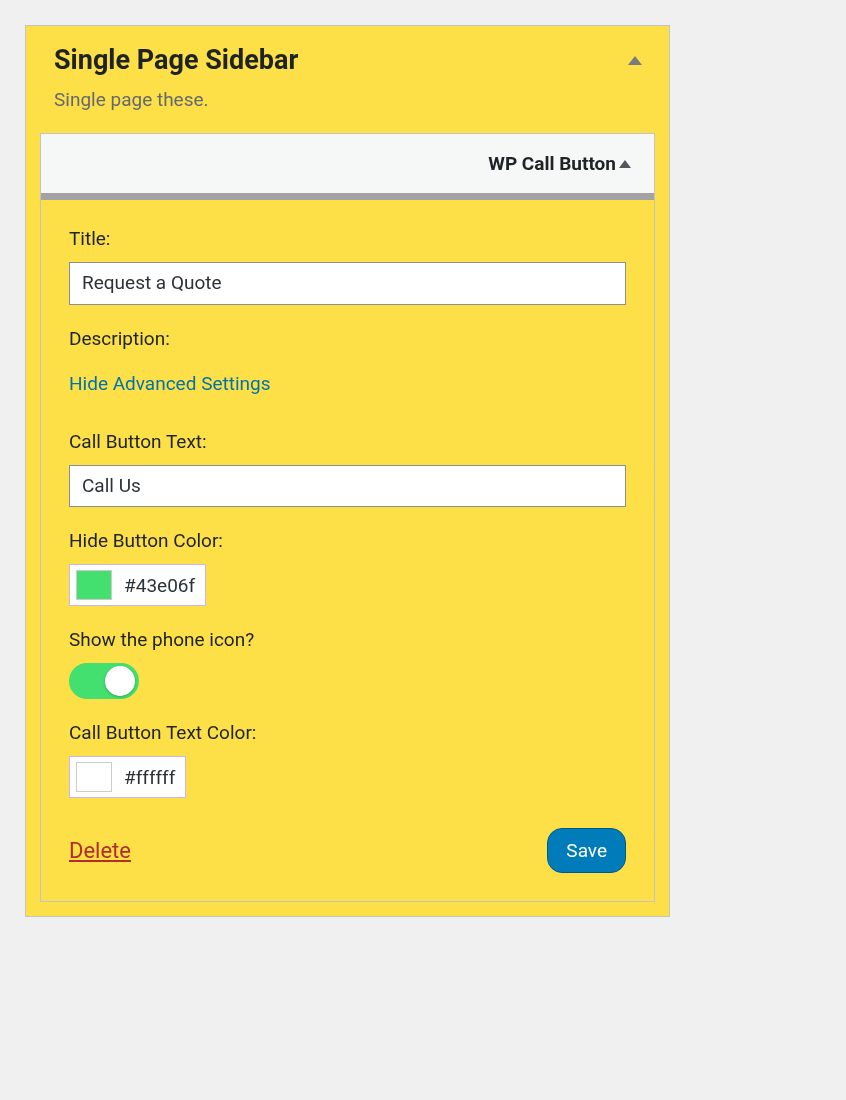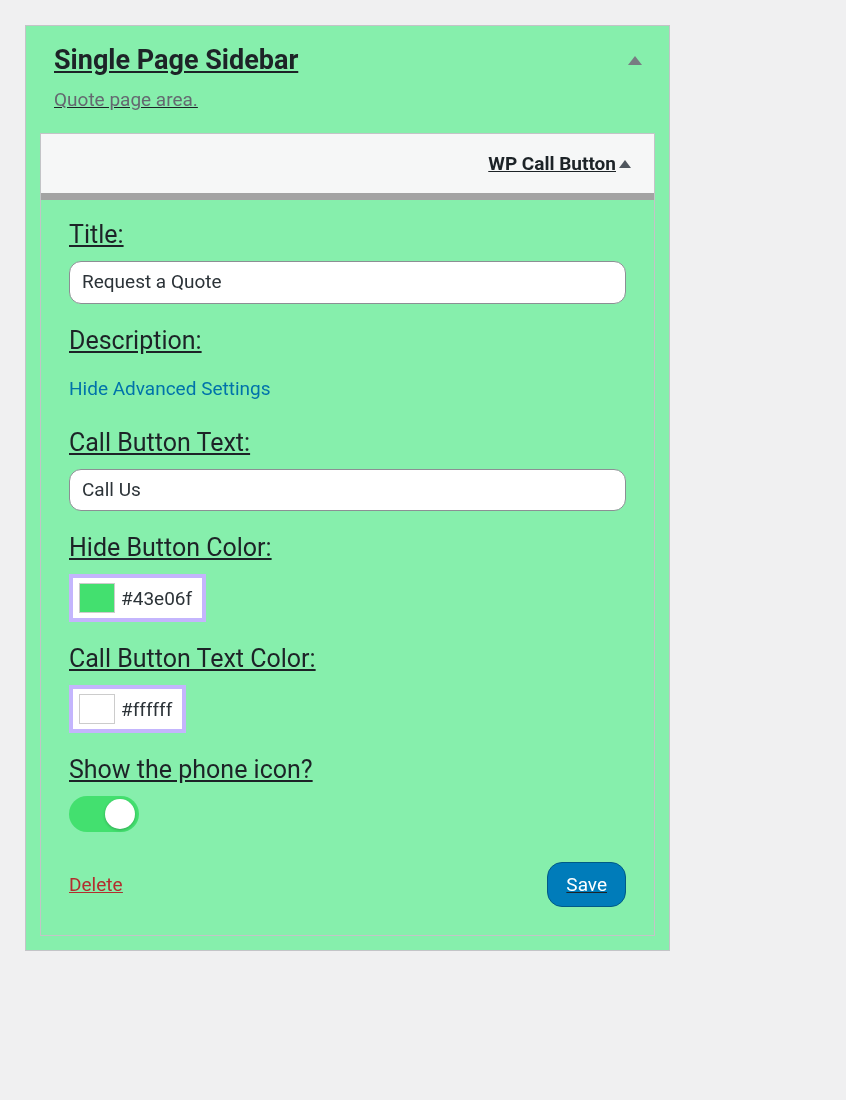--- a/index.html
+++ b/index.html
@@ -8,24 +8,23 @@
       padding: 0;
     }
     body {
       font-family: -apple-system, BlinkMacSystemFont, "Segoe UI", Roboto, sans-serif;
       background: #f0f0f1;
       padding: 25px;
       font-size: 14px;
       color: #1d2327;
     }
     .sidebar-panel {
-      background: #86efac;
+      background: #fde047;
       border: 1px solid #c3c4c7;
       width: 645px;
-      text-decoration: underline;
     }
     .sidebar-header {
       padding: 18px 28px 22px 28px;
       position: relative;
     }
     .sidebar-title {
       font-size: 27px;
       font-weight: 700;
       color: #1d2327;
       margin-bottom: 12px;
@@ -68,34 +67,35 @@
       height: 18px;
       display: flex;
       align-items: center;
       justify-content: center;
       cursor: pointer;
     }
     .widget-body {
       padding: 20px 28px 28px 28px;
     }
     .field-label {
-      font-size: 25px;
+      font-size: 19px;
       color: #1d2327;
       margin-bottom: 12px;
       display: block;
+      margin-top: 7px;
     }
     .text-input {
       width: 100%;
       border: 1px solid #8c8f94;
       background: #fff;
       padding: 8px 12px;
       font-size: 19px;
       color: #2c3338;
       font-family: inherit;
-      border-radius: 12px;
+      border-radius: 0;
       line-height: 1.3;
     }
     .textarea-input {
       width: 100%;
       border: 1px solid #8c8f94;
       background: #fff;
       padding: 10px 12px;
       font-size: 19px;
       color: #2c3338;
       font-family: inherit;
@@ -110,24 +110,24 @@
       color: #0073aa;
       font-size: 19px;
       cursor: pointer;
       display: inline-block;
       margin-bottom: 28px;
       margin-top: 0;
     }
     .color-picker {
       display: inline-flex;
       align-items: center;
-      border: 4px solid #c4b5fd;
+      border: 1px solid #c4b5fd;
       background: #fff;
       padding: 5px 10px 5px 6px;
-      gap: 6px;
+      gap: 12px;
       cursor: pointer;
     }
     .color-swatch {
       width: 36px;
       height: 30px;
       border: 1px solid #ccc;
     }
     .color-value {
       font-size: 19px;
       color: #2c3338;
@@ -154,21 +154,21 @@
       box-shadow: 0 1px 3px rgba(0,0,0,0.25);
     }
     .widget-actions {
       display: flex;
       justify-content: space-between;
       align-items: center;
       margin-top: 30px;
     }
     .delete-link {
       color: #b32d2e;
-      font-size: 19px;
+      font-size: 22px;
       text-decoration: underline;
       cursor: pointer;
     }
     .save-button {
       background: #007cba;
       color: #fff;
       border: 1px solid #005a87;
       padding: 10px 18px;
       font-size: 19px;
       border-radius: 15px;
@@ -188,21 +188,21 @@
       border-bottom-width: 8px;
       border-bottom-color: #50575e;
     }
   </style>
 </head>
 <body>
 
 <div class="sidebar-panel">
   <div class="sidebar-header">
     <h2 class="sidebar-title">Single Page Sidebar</h2>
-    <div class="sidebar-description">Quote page area.</div>
+    <div class="sidebar-description">Single page these.</div>
     <div class="sidebar-toggle">
       <div class="triangle-up"></div>
     </div>
   </div>
 
   <div class="widget-panel">
     <div class="widget-header">
       <div class="widget-title">WP Call Button</div>
       <div class="widget-toggle">
         <div class="triangle-up small"></div>
@@ -229,34 +229,34 @@
 
       <div class="field-group">
         <label class="field-label">Hide Button Color:</label>
         <div class="color-picker">
           <div class="color-swatch" style="background:#43e06f;"></div>
           <span class="color-value">#43e06f</span>
         </div>
       </div>
 
       <div class="field-group">
+        <label class="field-label">Show the phone icon?</label>
+        <div class="toggle-switch on">
+          <div class="toggle-knob"></div>
+        </div>
+      </div>
+
+      <div class="field-group">
         <label class="field-label">Call Button Text Color:</label>
         <div class="color-picker">
           <div class="color-swatch" style="background:#ffffff;"></div>
           <span class="color-value">#ffffff</span>
         </div>
       </div>
 
-      <div class="field-group">
-        <label class="field-label">Show the phone icon?</label>
-        <div class="toggle-switch on">
-          <div class="toggle-knob"></div>
-        </div>
-      </div>
-
       <div class="widget-actions">
         <span class="delete-link">Delete</span>
         <button class="save-button">Save</button>
       </div>
 
     </div>
   </div>
 </div>
 
 </body></html>

